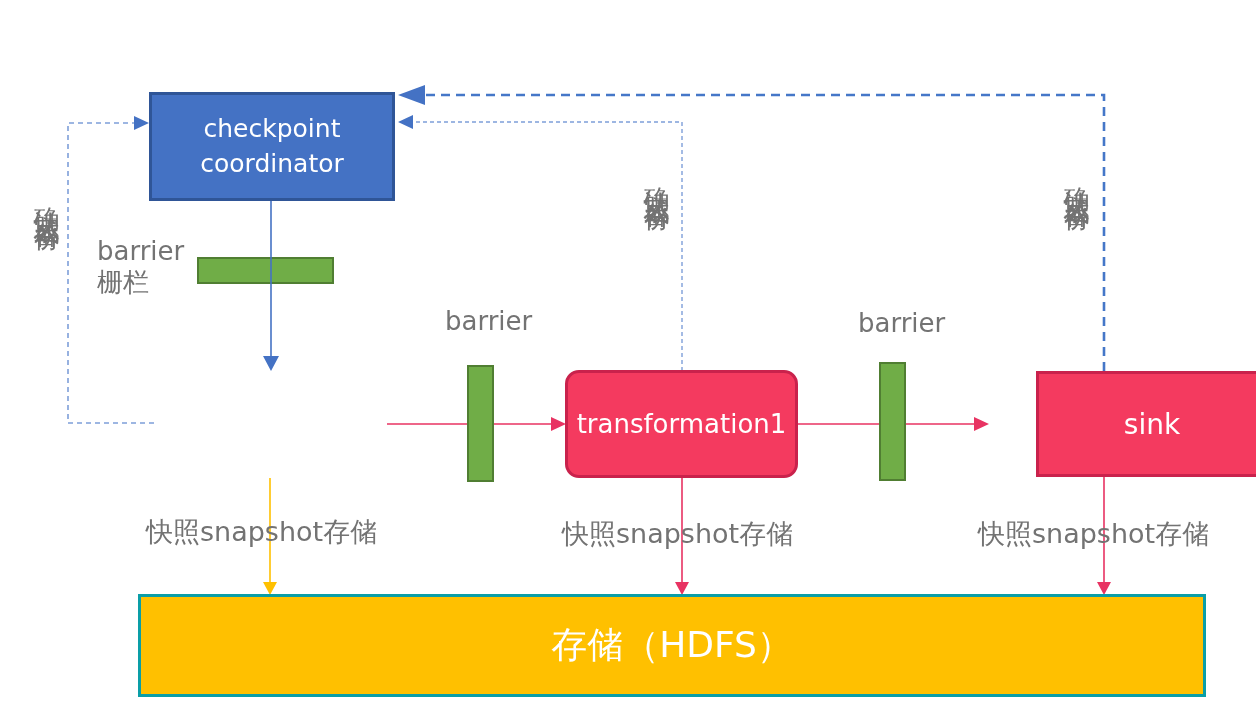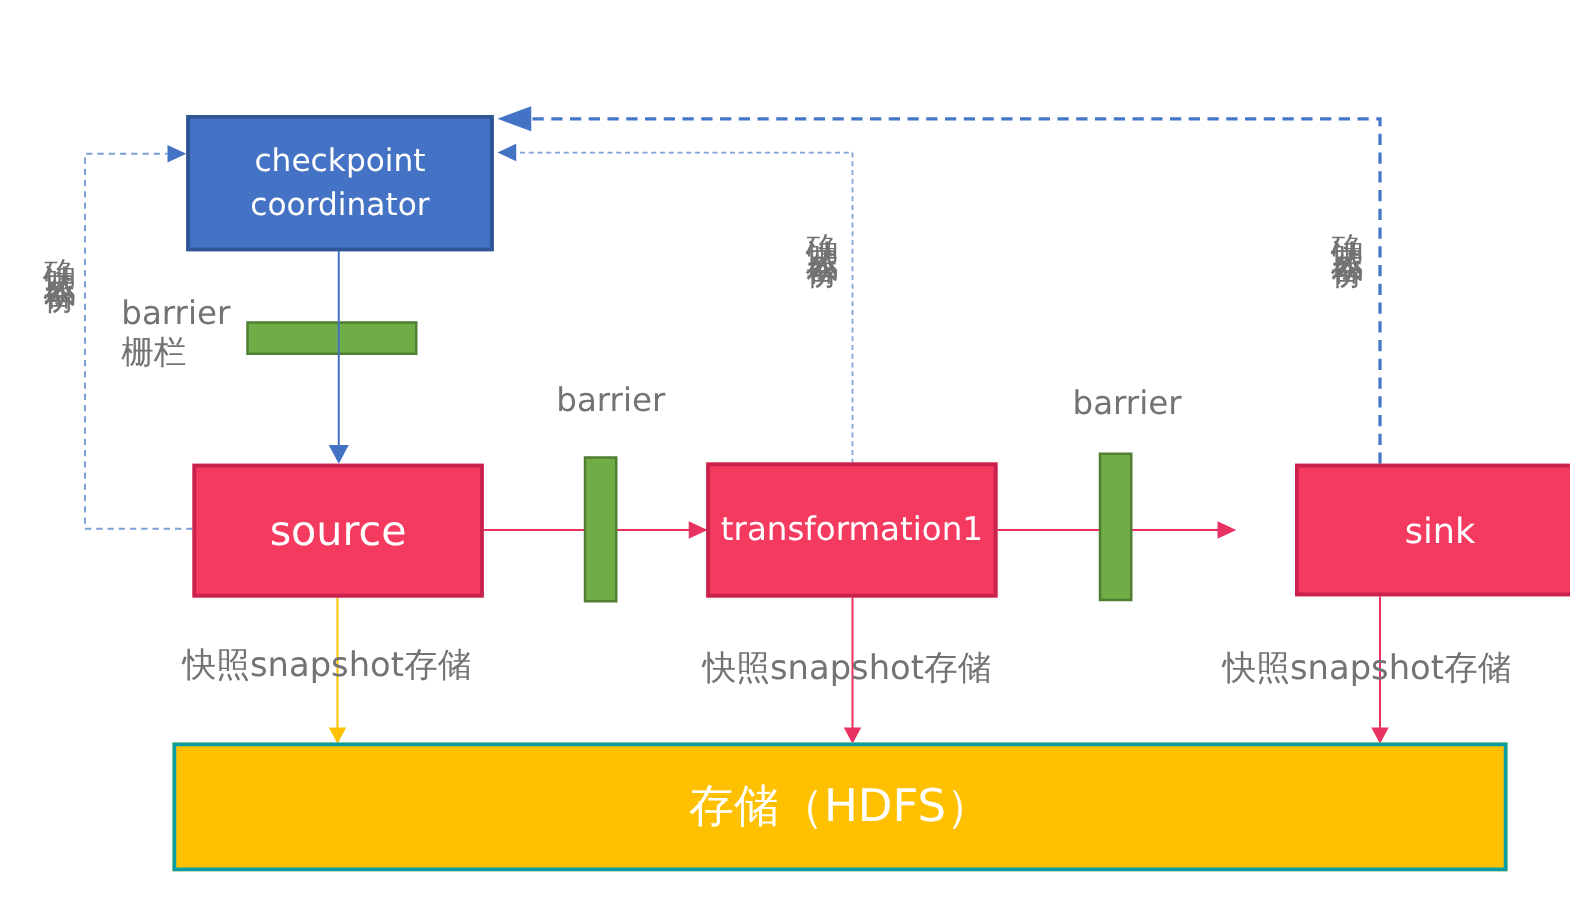--- a/index.html
+++ b/index.html
@@ -5,21 +5,21 @@
   html,body{margin:0;padding:0;background:#fff;}
   body{font-family:"DejaVu Sans","Liberation Sans",sans-serif;}
   #canvas{position:relative;width:1256px;height:728px;background:#ffffff;overflow:hidden;}
   #connectors{position:absolute;left:0;top:0;width:1256px;height:728px;z-index:1;}
   .node{position:absolute;display:flex;align-items:center;justify-content:center;
         text-align:center;color:#ffffff;z-index:2;box-sizing:border-box;}
   .node-coordinator{left:149px;top:68px;width:246px;height:109px;
         background:#4472C4;border:3px solid #2F5597;font-size:25px;line-height:1.38;padding:0 14px;margin-top:24px;}
   .node-task{background:#F43A5F;border:3px solid #C9224C;}
   .node-source{left:154px;top:371px;width:233px;height:107px;font-size:33px;}
-  .node-transformation{left:565px;top:370px;width:233px;height:108px;font-size:26px;}
+  .node-transformation{left:565px;top:370px;width:233px;height:108px;font-size:26px;border-radius:14px;}
   .node-sink{left:988px;top:371px;width:232px;height:106px;font-size:28px;margin-left:48px;}
   .node-storage{left:138px;top:594px;width:1068px;height:103px;
         background:#FFC000;border:3px solid #0A9EA7;font-size:36px;}
   .lbl{position:absolute;z-index:3;color:#737373;white-space:pre-line;}
   .lbl-title{left:170px;top:12px;font-size:24px;color:#2E8BCC;white-space:nowrap;}
   .lbl-barrier1{left:97px;top:236px;font-size:26px;line-height:1.18;}
   .lbl-barrier2{left:445px;top:306px;font-size:26px;}
   .lbl-barrier3{left:858px;top:308px;font-size:26px;}
   .lbl-ack{font-size:26px;writing-mode:vertical-rl;text-orientation:upright;
         letter-spacing:4px;line-height:1;height:200px;}
@@ -64,21 +64,20 @@
     <rect x="468" y="366" width="25" height="115" fill="#70AD47" stroke="#507E32" stroke-width="2"></rect>
     <rect x="880" y="363" width="25" height="117" fill="#70AD47" stroke="#507E32" stroke-width="2"></rect>
 
     <line x1="271" y1="177" x2="271" y2="357" stroke="#4472C4" stroke-width="1.6"></line>
     <polygon points="263,356 279,356 271,371" fill="#4472C4"></polygon>
   </svg>
 
 
   <div class="node node-coordinator">checkpoint coordinator</div>
 
-  <div class="node node-task node-source">source</div>
 
   <div class="node node-task node-transformation">transformation1</div>
 
   <div class="node node-task node-sink">sink</div>
 
   <div class="node node-storage">存储（HDFS）</div>
 
   <div class="lbl lbl-barrier1">barrier
 栅栏</div>
 

